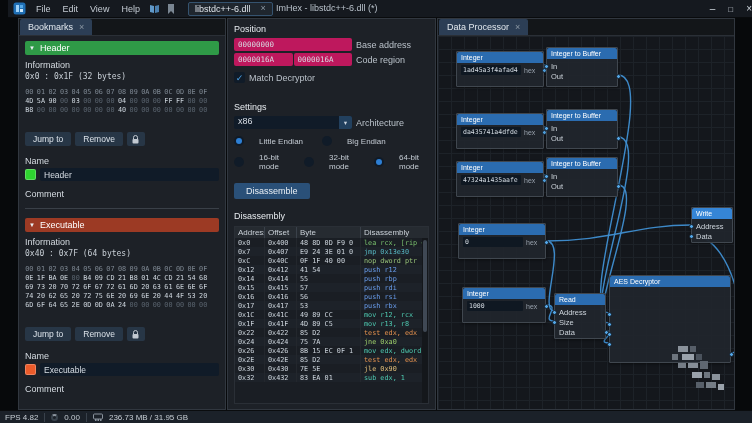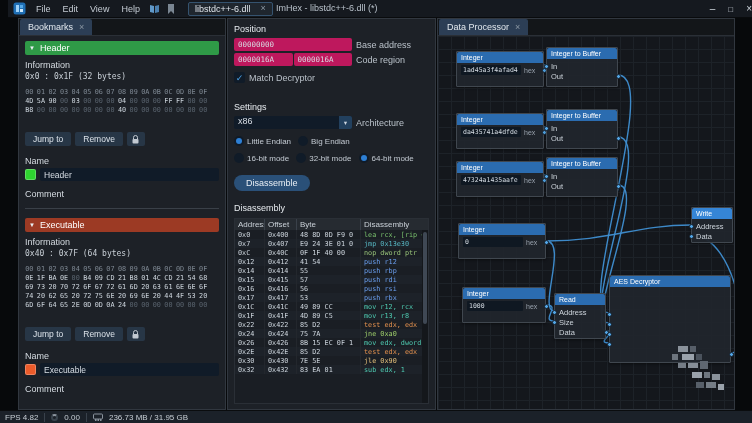--- a/index.html
+++ b/index.html
@@ -56,25 +56,25 @@
 .frow{display:flex;align-items:center;gap:4px;margin-bottom:2px}
 .inp{background:#be185d;border:none;height:13px;color:#d8dee5;font-family:"DejaVu Sans Mono",monospace;font-size:7.5px;padding:0 4px;border-radius:2px}
 .w118{width:118px}.w58{width:58.5px}
 .flabel{color:#b9c1c9}
 .check{margin:4px 0 2px}
 .checkbox{width:11px;height:11px;background:#101b28;border-radius:2px;color:#4ba3e8;display:flex;align-items:center;justify-content:center;font-size:9px;flex:none}
 .checkbox::after{content:"✓"}
 .combo{width:118px;height:13px;background:#101b28;border-radius:2px;display:flex;position:relative;padding:0 4px;color:#d8dee5}
 .carrow{margin-left:auto;width:13px;height:13px;background:#22405e;border-radius:0 2px 2px 0;display:flex;align-items:center;justify-content:center;margin-right:-4px;color:#cdd6e0;font-size:5.5px}
 .carrow::after{content:"▼"}
-.radios{gap:3px;margin:5px 0 2px;font-size:8px}
+.radios{gap:15px;margin:5px 0 2px;font-size:8px}
 .radio{width:10px;height:10px;border-radius:50%;background:#101b28;position:relative;flex:none}
 .radio.sel::after{content:"";position:absolute;inset:2px;border-radius:50%;background:#2d7fd4}
 .rlabel{color:#c3cad2;margin-right:4px}
-.disbtn{margin:10px 0 12px;background:#2a5078;border:none;border-radius:8px;color:#e8eef4;font-family:inherit;font-size:9px;height:16px;padding:0 12px;width:max-content;cursor:default}
+.disbtn{margin:10px 0 12px;background:#2a5078;border:none;border-radius:2px;color:#e8eef4;font-family:inherit;font-size:9px;height:16px;padding:0 12px;width:max-content;cursor:default}
 .table{flex:1;margin-top:1px;position:relative;overflow:hidden;font-family:"DejaVu Sans Mono",monospace;font-size:6.8px;background:#1a1e24;border:1px solid #2a2f36}
 .thead{display:flex;background:#262b31;height:11px;align-items:center;color:#c9d0d7;font-family:"Liberation Sans",sans-serif;font-size:8px}
 .thead .c{border-right:1px solid #3a414a;height:100%;display:flex;align-items:center}
 .c{padding:0 3px;overflow:hidden;white-space:nowrap;flex:none}
 .c.addr{width:30px}.c.off{width:32px}.c.byte{width:64px}.c.dis{flex:1;border-right:none}
 .tbody{position:absolute;top:11px;left:0;right:0;bottom:0}
 .disrow{display:flex;height:9px;align-items:center;color:#ced6de}
 .disrow:nth-child(even){background:#1d2229}
 .disrow .c{border-right:1px solid #23272d;height:100%;display:flex;align-items:center}
 .disrow .c.dis{border-right:none}

